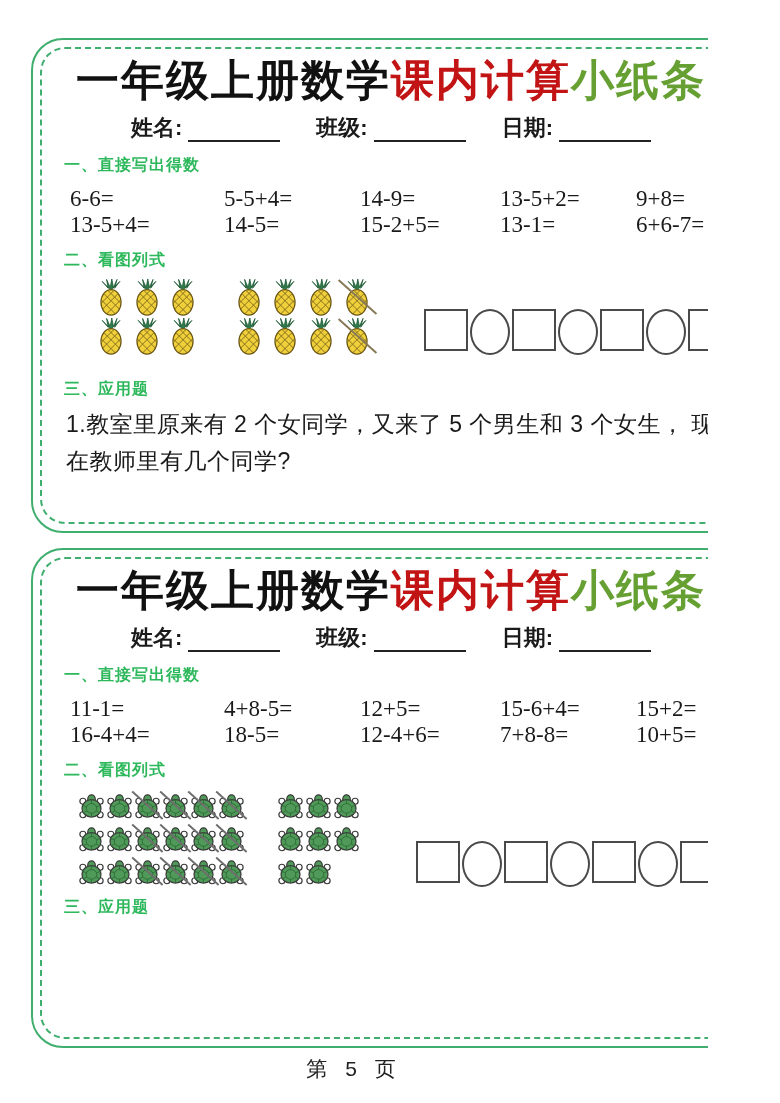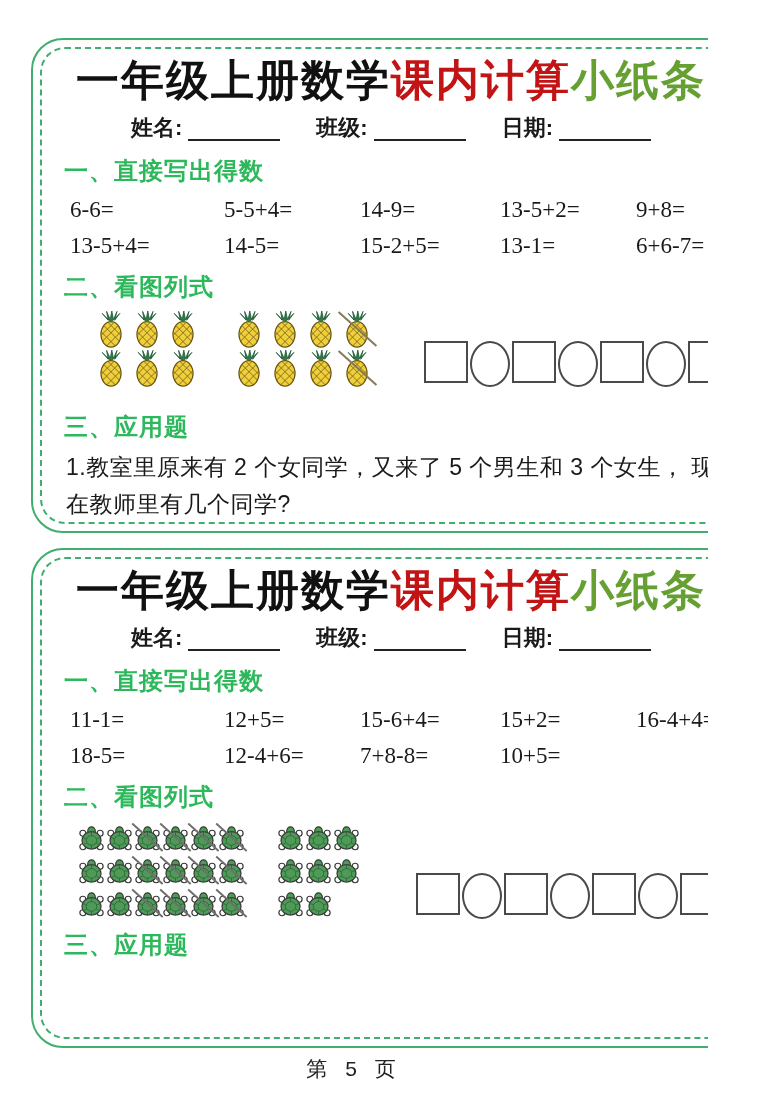--- a/index.html
+++ b/index.html
@@ -21,28 +21,28 @@
     text-align:center;font-family:"Liberation Serif", serif;font-weight:700;
     font-size:43px;line-height:56px;margin-top:2px;letter-spacing:2px;white-space:nowrap;
   }
   .t-black{color:#111111;}
   .t-red{color:#c21414;}
   .t-green{color:#66a033;}
   .name-row{
     display:flex;justify-content:center;gap:36px;margin-top:4px;
     font-size:22px;font-weight:700;align-items:flex-end;
   }
-  .field{display:flex;align-items:flex-start;}
+  .field{display:flex;align-items:center;}
   .blank-line{display:inline-block;width:92px;height:26px;border-bottom:2px solid #222;margin-left:6px;}
   .heading{
-    color:#2eb85c;font-size:24px;font-weight:700;margin:12px 0 0 0;letter-spacing:1px;
+    color:#2eb85c;font-size:16px;font-weight:700;margin:12px 0 0 0;letter-spacing:1px;
   }
   .calc-grid{
     display:grid;grid-template-columns:154px 136px 140px 136px auto;
-    row-gap:10px;margin:10px 0 0 6px;
+    row-gap:0;margin:10px 0 0 6px;
     font-family:"Liberation Serif", serif;font-size:23px;
   }
   .picture-row{display:flex;align-items:flex-start;margin-top:8px;}
   #card1 .picture-row{margin-left:30px;}
   #card2 .picture-row{margin-left:14px;}
   .icon-grid{display:grid;}
   .grid-pineapple-icon{gap:2px 2px;}
   .grid-turtle-icon{gap:1px 1px;}
   .group-b{margin-left:32px;}
   .icon-cell{position:relative;}
@@ -326,20 +326,21 @@
             <span class="blank-line"></span>
           </span>
         <span class="field">
             <span>日期:</span>
             <span class="blank-line"></span>
           </span>
       </div>
       <div class="heading">一、直接写出得数</div>
       <div class="calc-grid">
         <span>11-1=</span>
+        <span>4+8-5=</span>
         <span>12+5=</span>
         <span>15-6+4=</span>
         <span>15+2=</span>
         <span>16-4+4=</span>
         <span>18-5=</span>
         <span>12-4+6=</span>
         <span>7+8-8=</span>
         <span>10+5=</span>
       </div>
       <div class="heading">二、看图列式</div>

